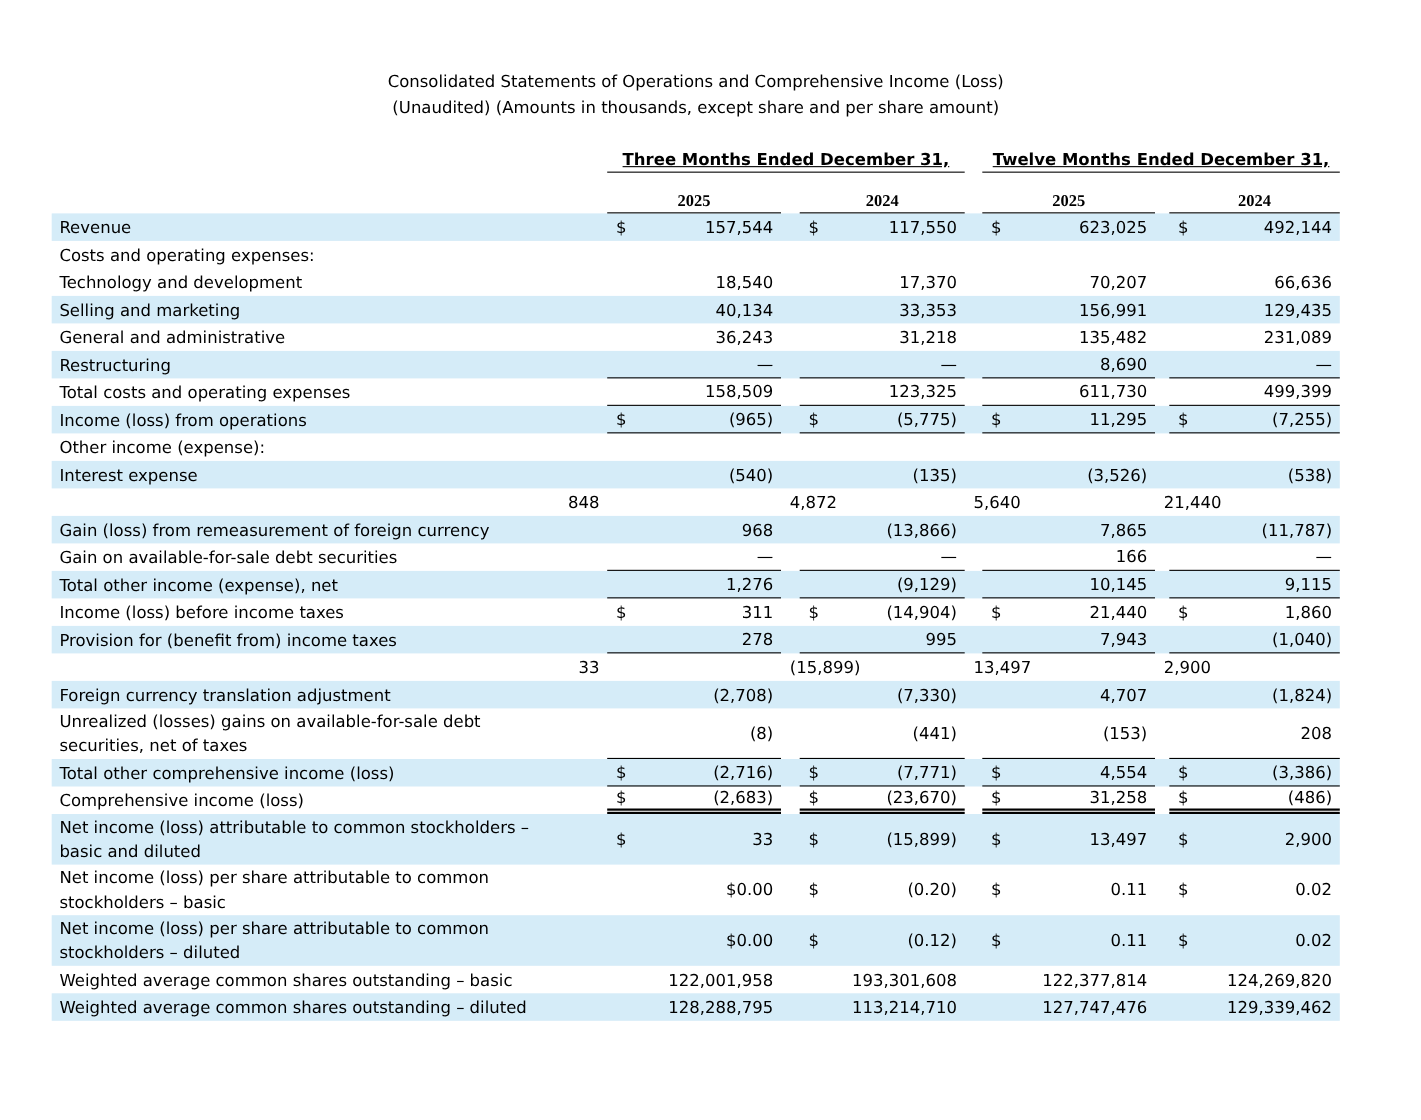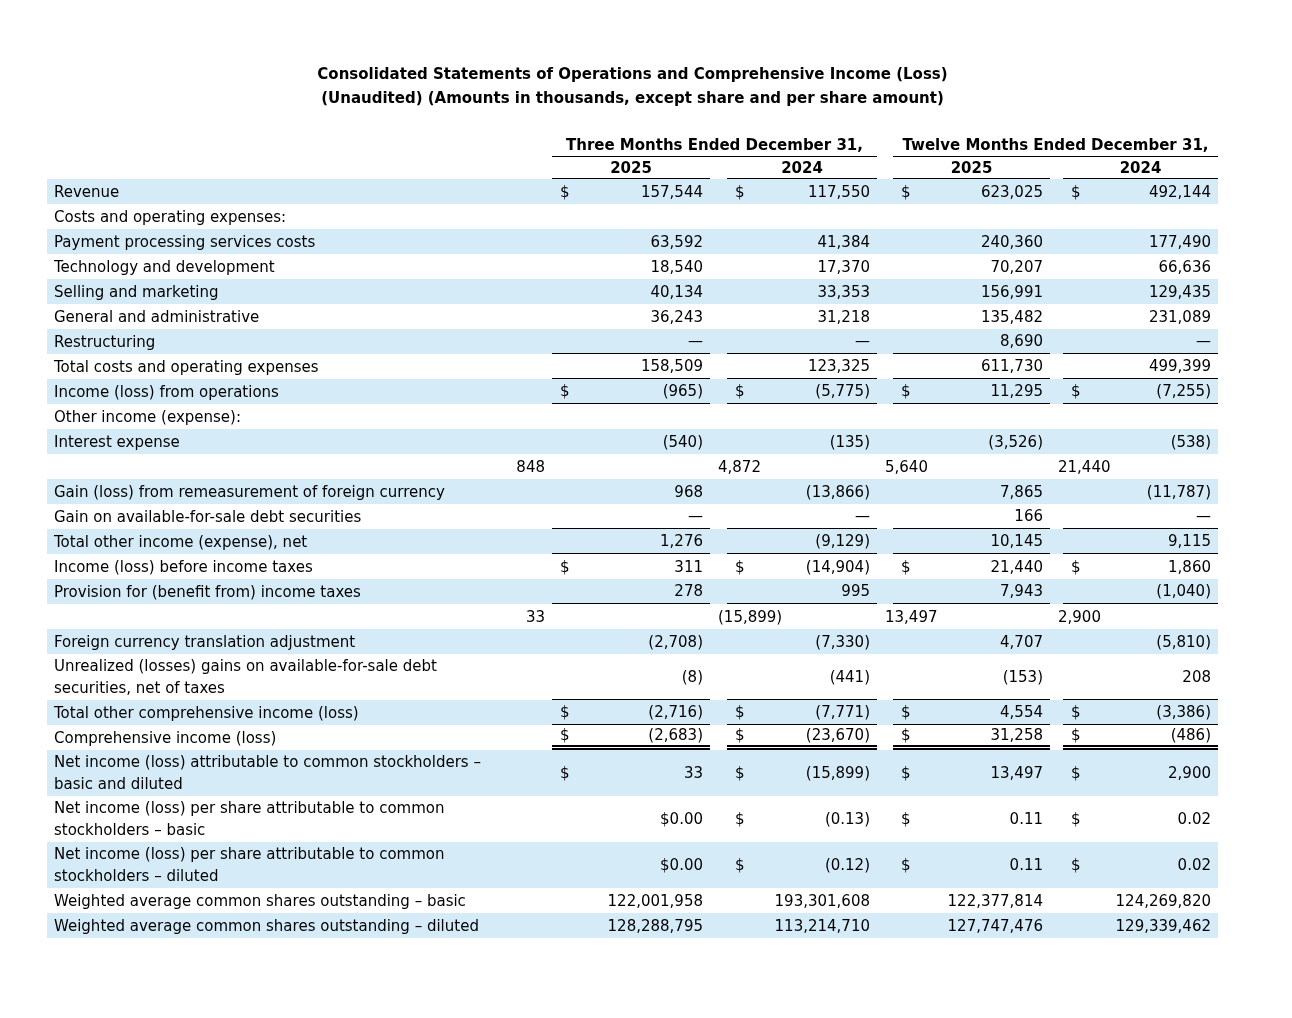--- a/index.html
+++ b/index.html
@@ -9,45 +9,47 @@
     width: 1292px; height: 1018px;
     overflow: hidden;
     font-family: "DejaVu Sans", "Liberation Sans", sans-serif;
     color: #000000;
   }
   .page { padding-top: 62px; width: 1292px; }
   .content { width: 1171px; margin-left: 47px; }
 
   .title-block {
     text-align: center;
-    font-weight: bold;
+    font-weight: normal;
     font-size: 15px;
     line-height: 24px;
     margin-bottom: 26px;
   }
 
   
   .hrow1 {
     display: grid;
     grid-template-columns: 505px 325px 16px 325px;
     align-items: end;
+    text-decoration: underline;
   }
   .hgroup {
     font-weight: bold;
     font-size: 15px;
     text-align: center;
     white-space: nowrap;
     border-bottom: 1.5px solid #000;
     padding-bottom: 2px;
   }
   .hrow2 {
     display: grid;
     grid-template-columns: 505px 158px 17px 150px 16px 157px 13px 155px;
     align-items: end;
-    margin-top: 2px;
+    margin-top: 18px;
+    font-family: Liberation Serif, serif;
   }
   .hyear {
     font-weight: bold;
     font-size: 15px;
     text-align: center;
     border-bottom: 1.5px solid #000;
     padding-bottom: 1px;
   }
 
   
@@ -133,38 +135,20 @@
           <div class="trow">
             <div class="lcell">Costs and operating expenses:</div>
             <div class="ncell"></div>
             <div class="spacer"></div>
             <div class="ncell"></div>
             <div class="spacer"></div>
             <div class="ncell"></div>
             <div class="spacer"></div>
             <div class="ncell"></div>
           </div>
-          <div class="trow shaded">
-            <div class="lcell">Payment processing services costs</div>
-            <div class="ncell">
-              <span class="val">63,592</span>
-            </div>
-            <div class="spacer"></div>
-            <div class="ncell">
-              <span class="val">41,384</span>
-            </div>
-            <div class="spacer"></div>
-            <div class="ncell">
-              <span class="val">240,360</span>
-            </div>
-            <div class="spacer"></div>
-            <div class="ncell">
-              <span class="val">177,490</span>
-            </div>
-          </div>
           <div class="trow">
             <div class="lcell">Technology and development</div>
             <div class="ncell">
               <span class="val">18,540</span>
             </div>
             <div class="spacer"></div>
             <div class="ncell">
               <span class="val">17,370</span>
             </div>
             <div class="spacer"></div>
@@ -434,21 +418,21 @@
             <div class="spacer"></div>
             <div class="ncell">
               <span class="val">(7,330)</span>
             </div>
             <div class="spacer"></div>
             <div class="ncell">
               <span class="val">4,707</span>
             </div>
             <div class="spacer"></div>
             <div class="ncell">
-              <span class="val">(5,810)</span>
+              <span class="val">(1,824)</span>
             </div>
           </div>
           <div class="trow">
             <div class="lcell">Unrealized (losses) gains on available-for-sale debt securities, net of taxes</div>
             <div class="ncell u-single">
               <span class="val">(8)</span>
             </div>
             <div class="spacer"></div>
             <div class="ncell u-single">
               <span class="val">(441)</span>
@@ -529,21 +513,21 @@
             </div>
           </div>
           <div class="trow">
             <div class="lcell">Net income (loss) per share attributable to common stockholders – basic</div>
             <div class="ncell">
               <span class="val">$0.00</span>
             </div>
             <div class="spacer"></div>
             <div class="ncell">
               <span class="dollar">$</span>
-              <span class="val">(0.13)</span>
+              <span class="val">(0.20)</span>
             </div>
             <div class="spacer"></div>
             <div class="ncell">
               <span class="dollar">$</span>
               <span class="val">0.11</span>
             </div>
             <div class="spacer"></div>
             <div class="ncell">
               <span class="dollar">$</span>
               <span class="val">0.02</span>

